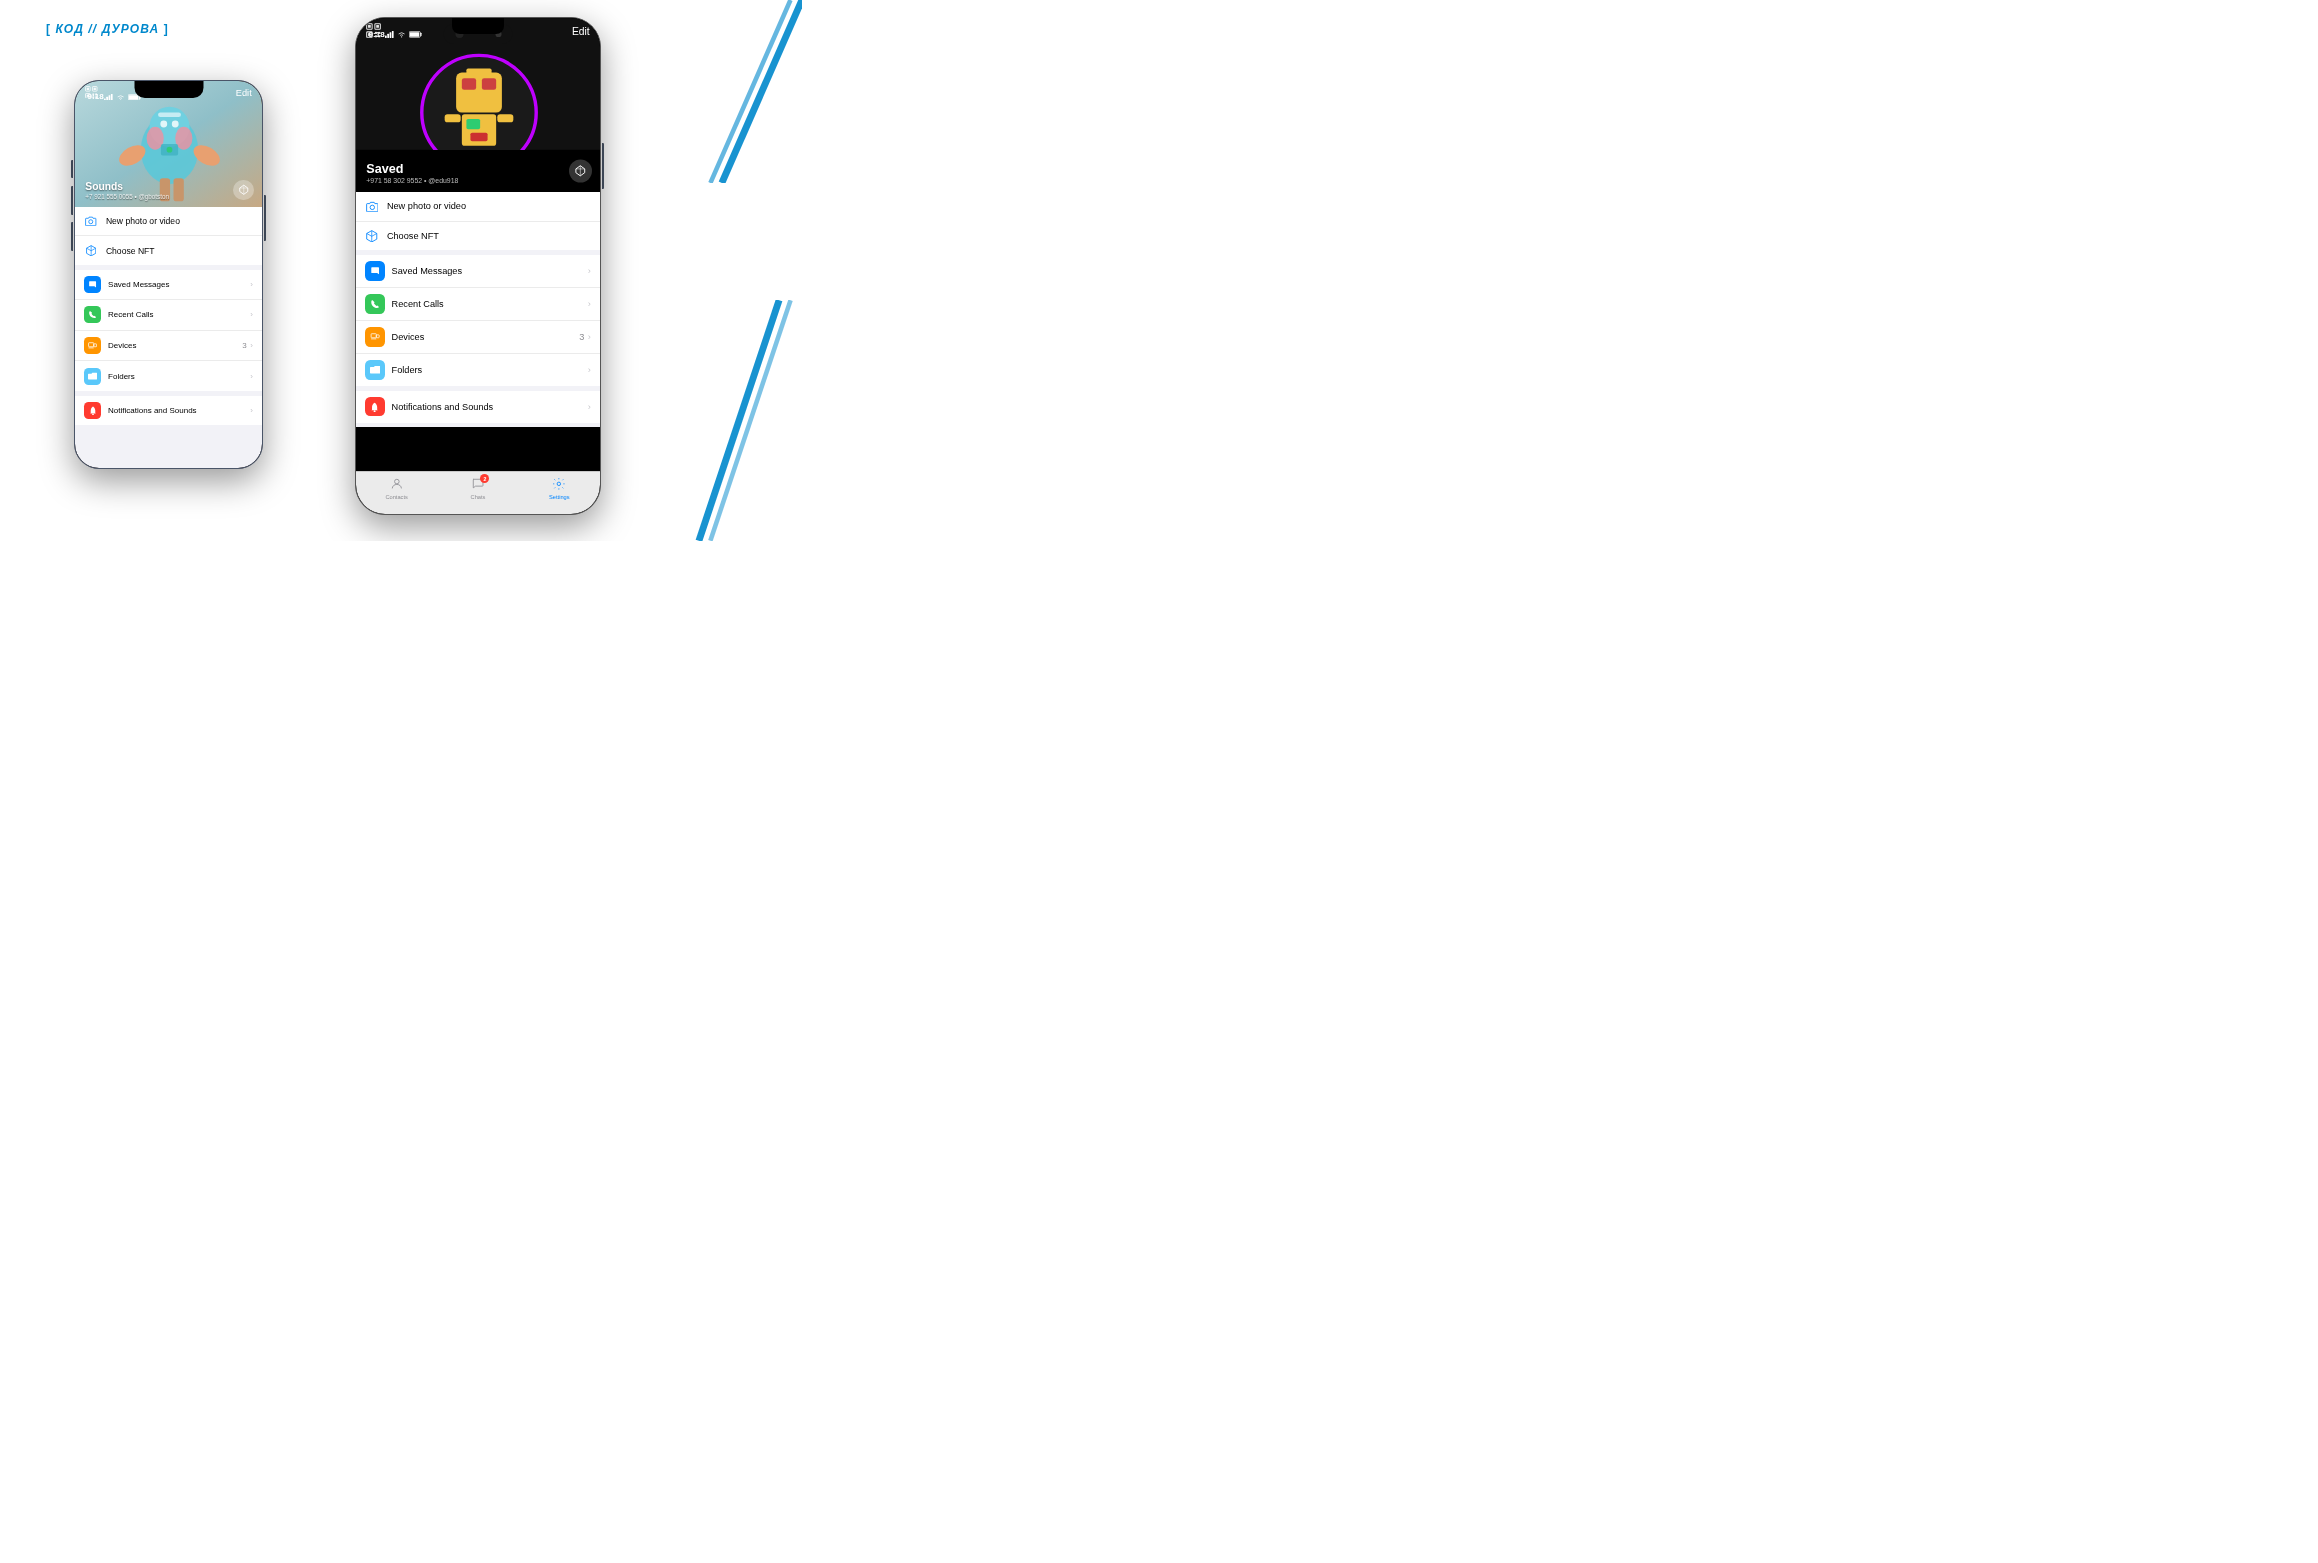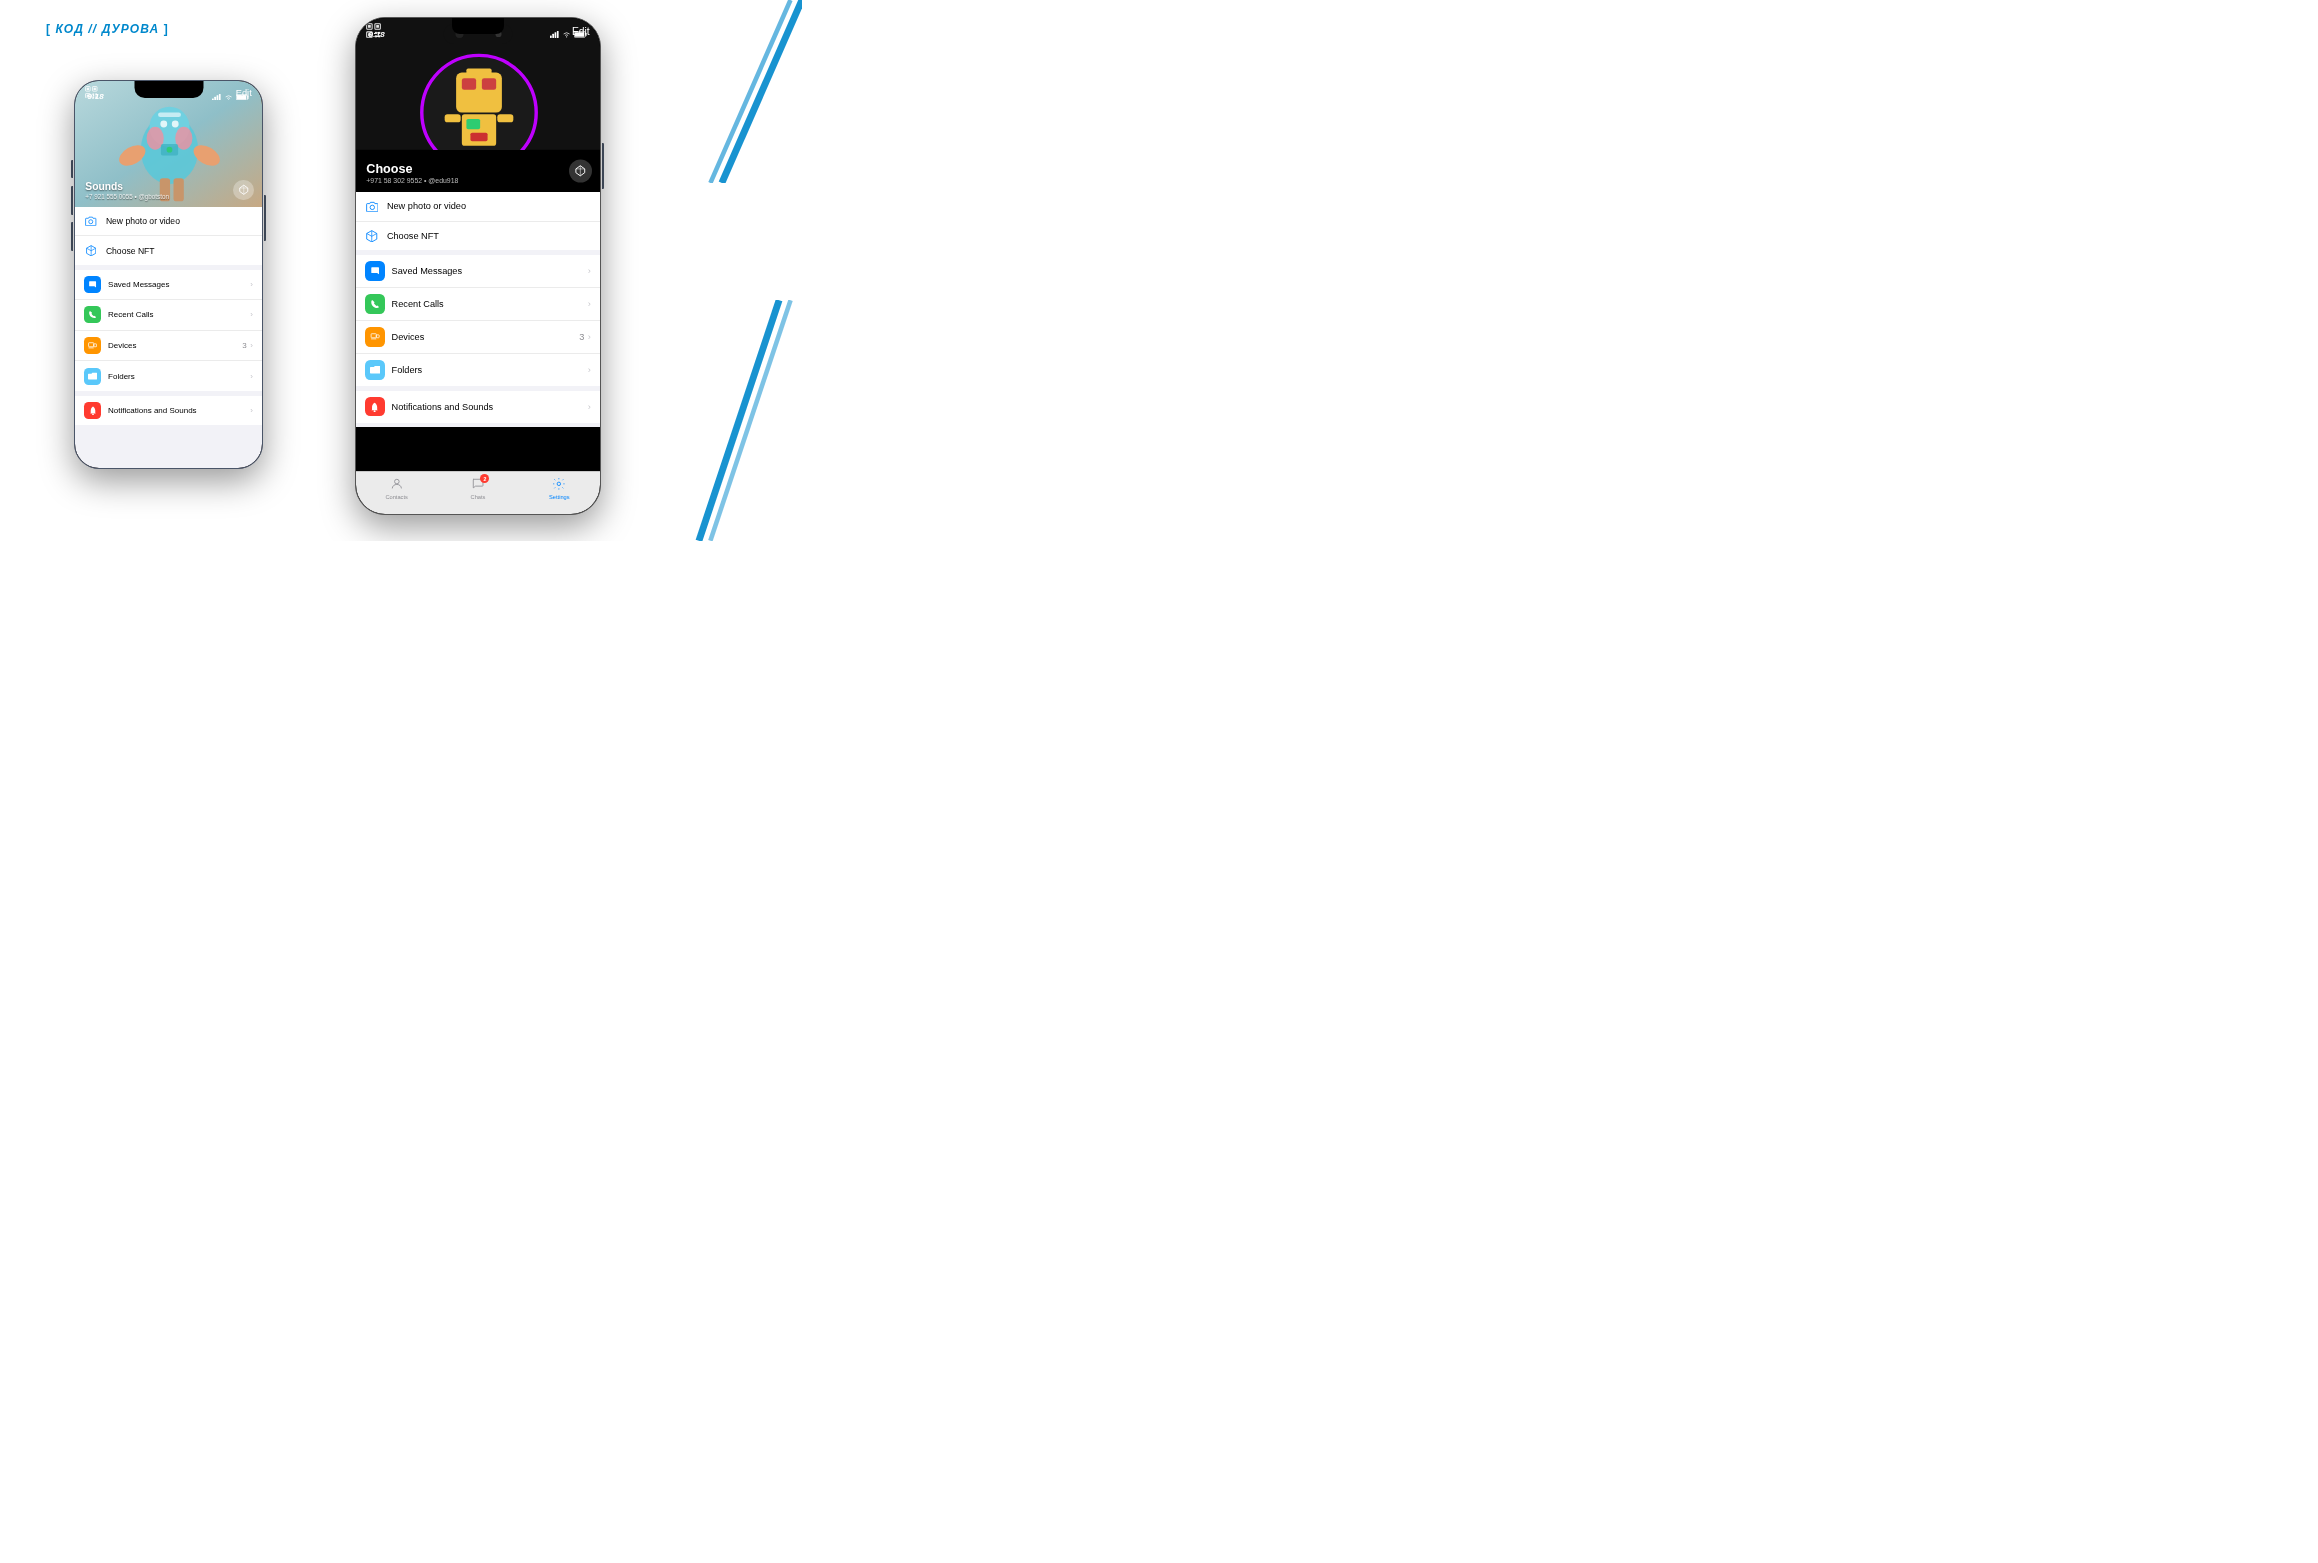--- a/index.html
+++ b/index.html
@@ -99,30 +99,28 @@
       position: absolute;
       top: 0; left: 0; right: 0; bottom: 0;
       border-radius: 24px;
       overflow: hidden;
       background: #000;
     }
 
     
     .status-bar {
       display: flex;
-      justify-content: space-between;
       align-items: center;
       padding: 6.9px 12.6px 0;
       height: 25px;
       color: #fff;
       font-size: 7.4px;
       font-weight: 600;
       position: relative;
       z-index: 10;
-      font-style: italic;
     }
 
     .status-time { font-size: 8px; font-weight: 700; }
 
     .status-icons {
       display: flex;
       align-items: center;
       gap: 2.9px;
     }
 
@@ -679,21 +677,21 @@
               <rect x="18" y="13" width="3" height="3" fill="white"></rect>
               <rect x="13" y="18" width="3" height="3" fill="white"></rect>
               <rect x="18" y="18" width="3" height="3" fill="white"></rect>
             </svg>
           </div>
           <div class="edit-btn" style="font-size:10.3px;">Edit</div>
         </div>
       </div>
 
       <div class="profile-section-right">
-        <div class="profile-name-right">Choose</div>
+        <div class="profile-name-right">Saved</div>
         <div class="profile-details-right">
           <span>+971 58 302 9552</span>
           <span> • </span>
           <span>@edu918</span>
         </div>
         <div class="ton-btn-right">
           <svg width="12.6" height="12.6" viewBox="0 0 20 20" fill="none">
             <path d="M10 2L3 7v6l7 5 7-5V7L10 2z" stroke="white" stroke-width="1.5" fill="none"></path>
             <path d="M10 2L10 18M3 7L17 7" stroke="white" stroke-width="1.2" opacity="0.7"></path>
           </svg>

